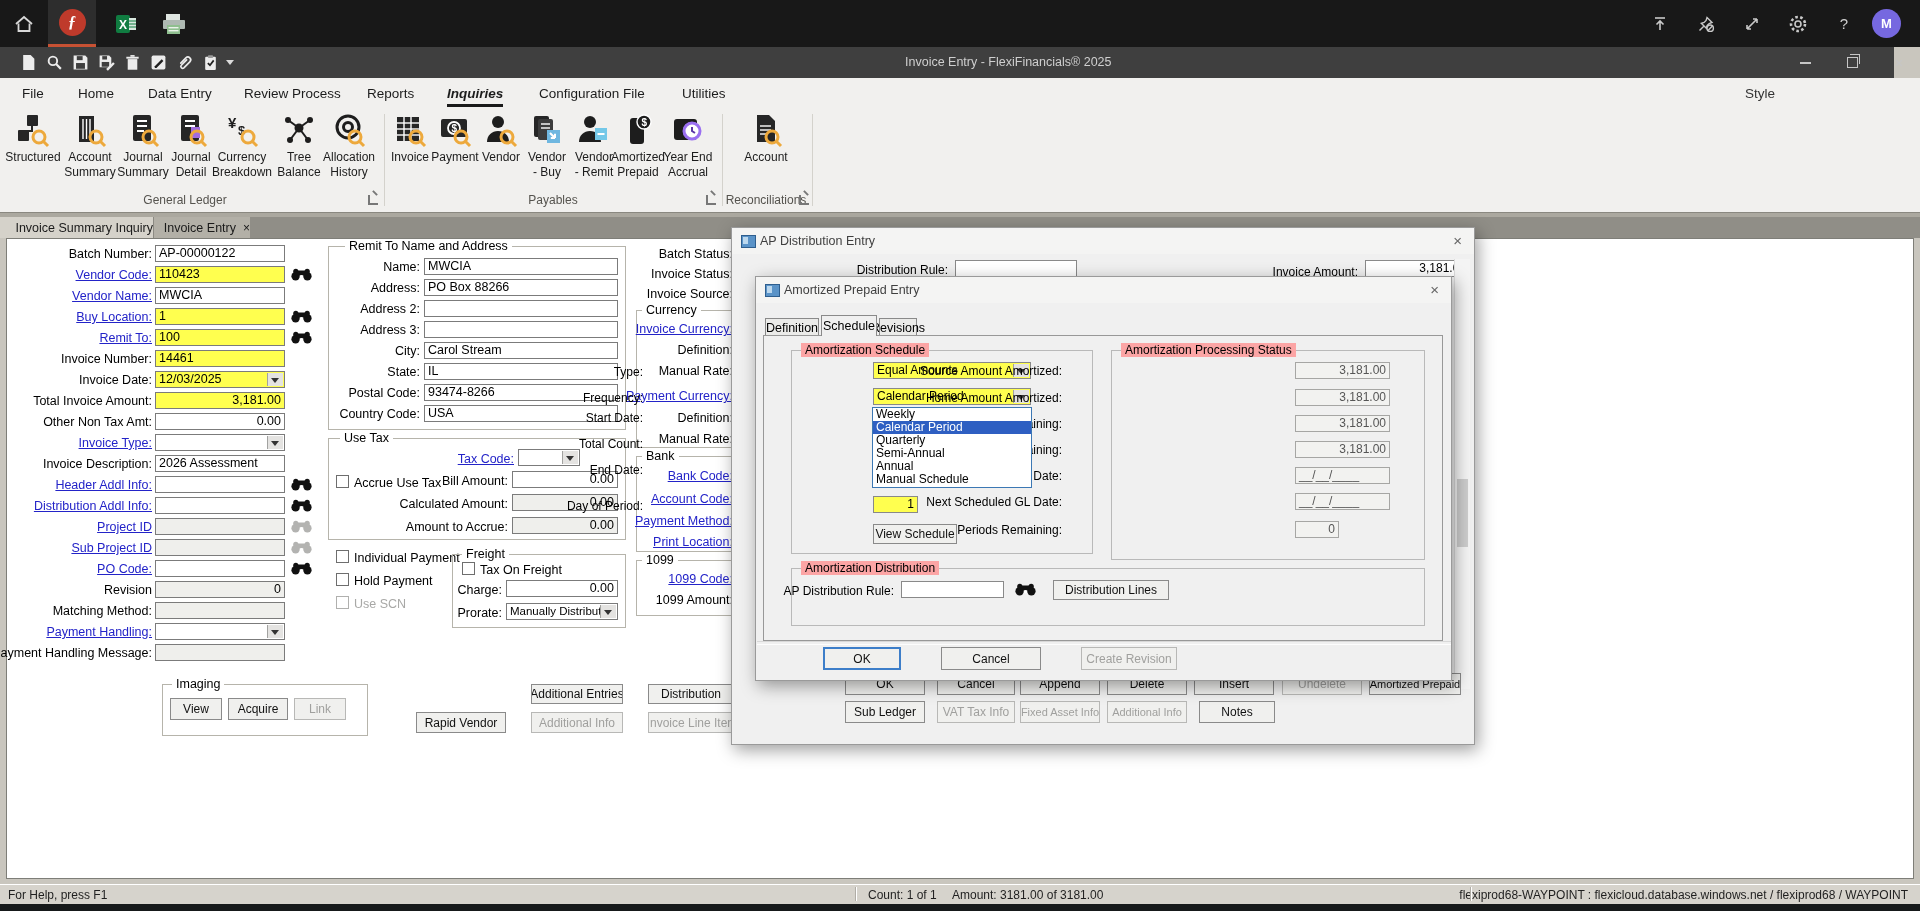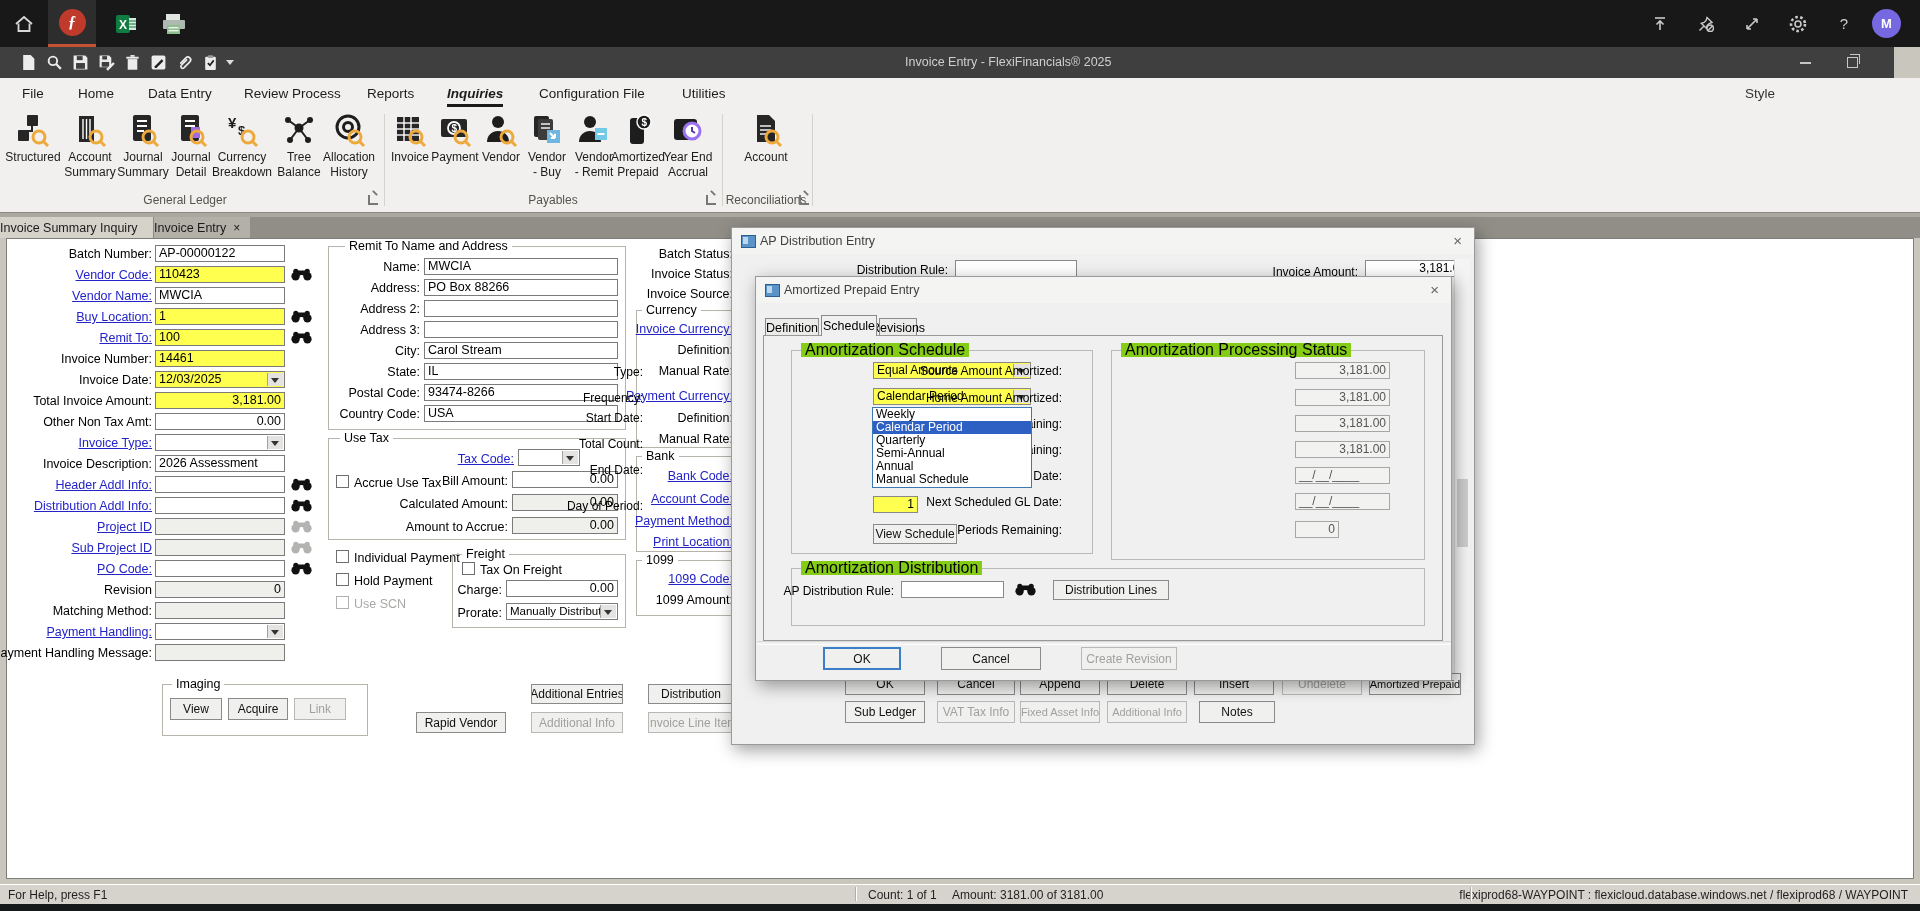--- a/index.html
+++ b/index.html
@@ -29,21 +29,21 @@
   .ritem{position:absolute;top:4px;width:60px;text-align:center;}
   .ric{display:block;margin:0 auto;}
   .rlab{font-size:12px;line-height:15px;color:#1c1c1c;margin-top:2px;white-space:nowrap;}
   .rgl{position:absolute;top:83px;transform:translateX(-50%);font-size:12px;color:#55534e;white-space:nowrap;}
   .rsep{position:absolute;top:4px;width:1px;height:92px;background:#d4d2cc;}
   .launch{position:absolute;top:85px;width:8px;height:8px;border-left:2px solid #777;border-bottom:2px solid #777;}
   .launch:after{content:"";position:absolute;left:2px;top:-3px;width:6px;height:2px;background:#777;transform:rotate(45deg);}
   #ribline{position:absolute;left:0;top:212px;width:1920px;height:5px;background:#aba89f;border-top:1px solid #8a8880;}
   
   #tabstrip{position:absolute;left:0;top:217px;width:1920px;height:21px;background:#908e87;}
-  .dtab{position:absolute;top:0;height:21px;display:flex;align-items:center;justify-content:flex-start;font-size:12.5px;color:#1a1a1a;}
+  .dtab{position:absolute;top:0;height:21px;display:flex;align-items:center;justify-content:flex-end;font-size:12.5px;color:#1a1a1a;}
   
   #formpanel{position:absolute;left:6px;top:238px;width:1908px;height:641px;background:#fff;border:1px solid #7e7e78;box-sizing:border-box;}
   .L{position:absolute;white-space:nowrap;line-height:15px;}
   .lnk{color:#2323c8;text-decoration:underline;}
   .F{position:absolute;height:17px;border:1px solid #7b7b7b;background:#fff;box-sizing:border-box;padding:0 3px;line-height:15px;font-size:12.5px;white-space:nowrap;overflow:hidden;}
   .F.y{background:#ffff4f;}
   .F.d{background:#efefec;}
   .F.n{text-align:right;}
   .arw{position:absolute;right:1px;top:1px;bottom:1px;width:15px;background:#e4e3e1;border-left:1px solid #a2a2a0;}
   .arw:after{content:"";position:absolute;left:3px;top:5px;border:4px solid transparent;border-top:5px solid #333;}
@@ -54,21 +54,21 @@
   .B{position:absolute;background:#f0f0ee;border:1px solid #8a8a8a;box-sizing:border-box;display:flex;align-items:center;justify-content:center;font-size:12px;color:#111;white-space:nowrap;overflow:hidden;}
   .B.dis{color:#a0a09e;border-color:#b8b8b6;}
   
   .dlg{position:absolute;background:#f0f0f0;border:1px solid #9a9a9a;box-shadow:3px 5px 16px rgba(0,0,0,.38);box-sizing:border-box;}
   .dtitle{position:absolute;left:0;top:0;right:0;height:26px;background:#f4f4f3;}
   .dtitle .tx{position:absolute;left:28px;top:6px;font-size:12.5px;color:#3f3f3f;white-space:nowrap;}
   .dtitle .x{position:absolute;top:4px;font-size:15px;color:#666;}
   .dico{position:absolute;left:9px;top:7px;width:13px;height:11px;background:#5a93c8;border:1px solid #2e5e8e;}
   .dico:before{content:"";position:absolute;left:1px;top:1px;width:5px;height:7px;background:#bcd8ee;}
   .gb2{position:absolute;border:1px solid #b9b9b9;box-sizing:border-box;}
-  .gt2{position:absolute;background:#84cc16;padding:0 4px;line-height:14px;font-size:16px;white-space:nowrap;}
+  .gt2{position:absolute;background:#fca5a5;padding:0 4px;line-height:14px;font-size:12px;white-space:nowrap;}
   .L2{position:absolute;white-space:nowrap;font-size:12px;line-height:14px;}
   .F2{position:absolute;height:17px;border:1px solid #898989;background:#fff;box-sizing:border-box;padding:0 3px;line-height:15px;font-size:12px;white-space:nowrap;overflow:hidden;}
   .F2.y{background:#ffff4f;}
   .F2.sd{background:#f2f2f0;border-color:#a6a6a4;color:#555;}
   .F2.n{text-align:right;}
   .tab2{position:absolute;height:18px;background:#ebebe9;border:1px solid #8a8a8a;border-bottom:none;box-sizing:border-box;display:flex;align-items:center;justify-content:center;font-size:12.5px;}
   .tab2.act{background:#f0f0f0;height:21px;z-index:3;}
   .page2{position:absolute;border:1px solid #989898;box-sizing:border-box;background:#f0f0f0;}
   .dd{position:absolute;background:#fff;border:1px solid #3c78b4;box-sizing:border-box;z-index:5;}
   .ddi{height:13px;line-height:13px;font-size:12px;padding-left:3px;white-space:nowrap;}

